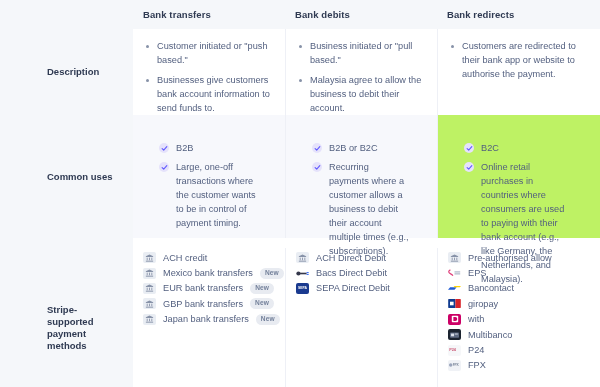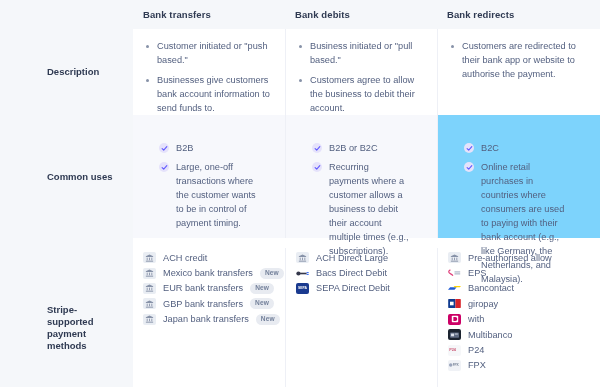--- a/index.html
+++ b/index.html
@@ -217,21 +217,21 @@
     </div>
     <div class="cell" style="height:86px;">
       <ul class="bullets">
         <li>Customer initiated or "push based."</li>
         <li>Businesses give customers bank account information to send funds to.</li>
       </ul>
     </div>
     <div class="cell divider" style="height:86px;">
       <ul class="bullets">
         <li>Business initiated or "pull based."</li>
-        <li>Customers agree to allow the business to debit their account.</li>
+        <li>Malaysia agree to allow the business to debit their account.</li>
       </ul>
     </div>
     <div class="cell divider" style="height:86px;">
       <ul class="bullets">
         <li>Customers are redirected to their bank app or website to authorise the payment.</li>
       </ul>
     </div>
 
     <div class="label-cell" style="height:123px;">
       <span>Common uses</span>
@@ -269,21 +269,21 @@
         <li>
           <span class="chk">
             <svg width="7" height="7" viewBox="0 0 10 10">
                 <path d="M1.6 5.2 L3.9 7.4 L8.3 2.4" stroke="#635bff" stroke-width="1.6" fill="none" stroke-linecap="round" stroke-linejoin="round"></path>
               </svg>
           </span>
           <span>Recurring payments where a customer allows a business to debit their account multiple times (e.g., subscriptions).</span>
         </li>
       </ul>
     </div>
-    <div class="cell divider" style="height:123px;background:#7dd3fc;">
+    <div class="cell divider" style="height:123px;background:#bef264;">
       <ul class="checks">
         <li>
           <span class="chk">
             <svg width="7" height="7" viewBox="0 0 10 10">
                 <path d="M1.6 5.2 L3.9 7.4 L8.3 2.4" stroke="#635bff" stroke-width="1.6" fill="none" stroke-linecap="round" stroke-linejoin="round"></path>
               </svg>
           </span>
           <span>B2C</span>
         </li>
         <li>
@@ -379,21 +379,21 @@
           <li>
             <span class="pm-icon ic-bank">
               <svg width="9" height="8" viewBox="0 0 12 11">
                 <path d="M6 0.6 11 3.2 11 4.1 1 4.1 1 3.2Z" fill="#8792a8"></path>
                 <rect x="2.2" y="5" width="1.2" height="3.6" fill="#8792a8"></rect>
                 <rect x="5.4" y="5" width="1.2" height="3.6" fill="#8792a8"></rect>
                 <rect x="8.6" y="5" width="1.2" height="3.6" fill="#8792a8"></rect>
                 <rect x="1" y="9.2" width="10" height="1.3" fill="#8792a8"></rect>
               </svg>
             </span>
-            <span class="pm-label">ACH Direct Large</span>
+            <span class="pm-label">ACH Direct Debit</span>
           </li>
           <li>
             <span class="pm-icon ic-bacs">
               <svg width="13" height="7" viewBox="0 0 16 8">
                 <circle cx="3" cy="4" r="2.6" fill="#34374b"></circle>
                 <rect x="5" y="3" width="8" height="2" fill="#34374b"></rect>
                 <rect x="13" y="2.2" width="2.6" height="1.3" fill="#3a6df0"></rect>
                 <rect x="13" y="4.5" width="2.6" height="1.3" fill="#3a6df0"></rect>
               </svg>
             </span>

